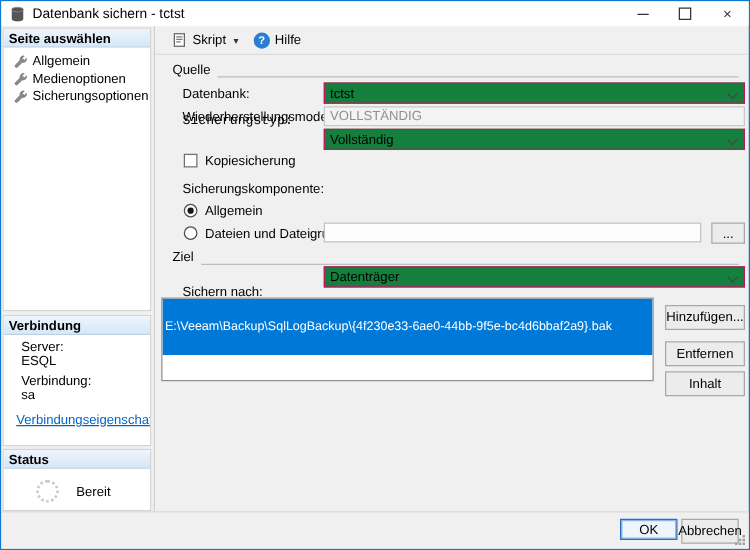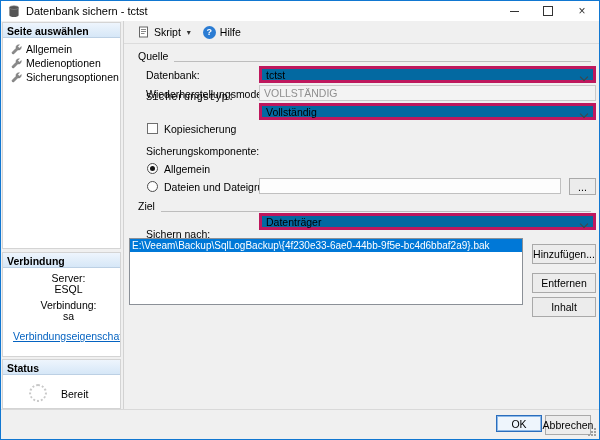--- a/index.html
+++ b/index.html
@@ -17,52 +17,52 @@
   
   .sidebar{position:absolute;left:0;top:20px;width:122px;bottom:30px;background:#f0f0f0;border-right:1px solid #d2d2d2;}
   .panel{position:absolute;left:1px;right:2px;background:#fff;border:1px solid #d4d4d4;overflow:hidden;}
   .panel-pages{top:1px;height:225px;}
   .panel-conn{top:231px;height:103px;}
   .panel-status{top:338px;bottom:0;}
   .panel-header{height:13px;background:linear-gradient(#eef5fd,#d6e7f7);border-bottom:1px solid #bcd0e4;
     font-weight:bold;padding:1px 4px 0 4px;display:flex;align-items:center;}
   .page-item{display:flex;align-items:center;gap:4px;padding:1px 0 1px 8px;height:12px;cursor:default;}
   .page-item svg{flex:0 0 auto;}
-  .conn-body{padding:5px 0 0 14px;line-height:11px;text-align:center;}
+  .conn-body{padding:5px 0 0 14px;line-height:11px;}
   .conn-val{margin-bottom:5px;}
   .link-row{display:flex;align-items:center;gap:3px;margin:9px 0 0 -7px;white-space:nowrap;overflow:hidden;}
   .link{color:#0563c1;text-decoration:underline;white-space:nowrap;}
   .status-body{position:relative;height:38px;}
   .spinner{position:absolute;left:26px;top:9px;width:14px;height:14px;border:2px dotted #c8c8c8;border-radius:50%;}
   .status-text{position:absolute;left:58px;top:13px;}
   
   .toolbar{position:absolute;left:123px;right:0;top:20px;height:22px;border-bottom:1px solid #dcdcdc;
     display:flex;align-items:center;padding-left:9px;gap:2px;}
   .tool-btn{display:flex;align-items:center;gap:4px;padding:2px 5px;cursor:default;}
   .drop-arrow{font-size:8px;color:#333;margin-left:2px;}
   .help-icon{width:13px;height:13px;border-radius:50%;background:#2b7cd3;color:#fff;font-weight:bold;font-size:9px;
     display:flex;align-items:center;justify-content:center;}
   
   .group-title{position:absolute;display:flex;align-items:flex-end;gap:6px;right:8px;}
   .group-title .rule{flex:1;height:1px;background:#bdbdbd;margin-top:1px;}
   .flabel{position:absolute;white-space:nowrap;}
-  .combo{position:absolute;box-sizing:border-box;height:17px;background:#0369a1;border:3px solid #be185d;
+  .combo{position:absolute;box-sizing:border-box;height:17px;background:#15803d;border:1px solid #be185d;
     display:flex;align-items:center;padding:0 18px 0 4px;cursor:default;}
   .chev{position:absolute;right:6px;top:5px;width:5px;height:5px;border-right:1px solid #444;border-bottom:1px solid #444;transform:rotate(45deg);}
   .field-disabled{position:absolute;box-sizing:border-box;height:16px;background:#f3f3f3;border:1px solid #c9c9c9;
     color:#8f8f8f;display:flex;align-items:center;padding:0 4px;}
   .textbox{position:absolute;box-sizing:border-box;height:16px;background:#fdfdfd;border:1px solid #c0c0c0;}
   .checkbox{position:absolute;width:11px;height:11px;box-sizing:border-box;background:#fdfdfd;border:1px solid #6e6e6e;}
   .radio{position:absolute;width:11px;height:11px;box-sizing:border-box;background:#fdfdfd;border:1px solid #4d4d4d;border-radius:50%;}
   .radio.sel::after{content:'';position:absolute;left:2px;top:2px;width:5px;height:5px;background:#161616;border-radius:50%;}
   .btn{position:absolute;box-sizing:border-box;background:#ececec;border:1px solid #a9a9a9;
     display:flex;align-items:center;justify-content:center;cursor:default;}
   .btn-sm{left:531px;width:64px;height:20px;}
   .listbox{position:absolute;left:128px;top:237px;width:394px;height:67px;box-sizing:border-box;background:#fff;border:1px solid #8b9097;overflow:hidden;}
-  .list-item.sel{height:13px;line-height:13px;background:#0078d7;color:#fff;font-size:10px;padding:0 2px;white-space:nowrap;overflow:hidden;}
+  .list-item.sel{height:13px;line-height:13px;background:#0078d7;color:#fff;font-size:10px;padding:16px 2px;white-space:nowrap;overflow:hidden;}
   
   .footer{position:absolute;left:0;right:0;bottom:0;height:29px;background:#f0f0f0;border-top:1px solid #d9d9d9;}
   .btn-ok{right:57px;width:46px;top:5px;height:17px;border:1px solid #2a6dbc;box-shadow:inset 0 0 0 1px #8cb8e8;background:#eef5fc;}
   .btn-cancel{right:8px;width:46px;top:5px;height:20px;}
   .grip{position:absolute;right:3px;bottom:3px;width:9px;height:9px;}
   .grip::before{content:'';position:absolute;right:0;bottom:0;width:2px;height:2px;background:#a0a0a0;
     box-shadow:0 -3px 0 #a0a0a0,0 -6px 0 #a0a0a0,-3px 0 0 #a0a0a0,-6px 0 0 #a0a0a0,-3px -3px 0 #a0a0a0;}
 </style>
 </head>
 <body>

